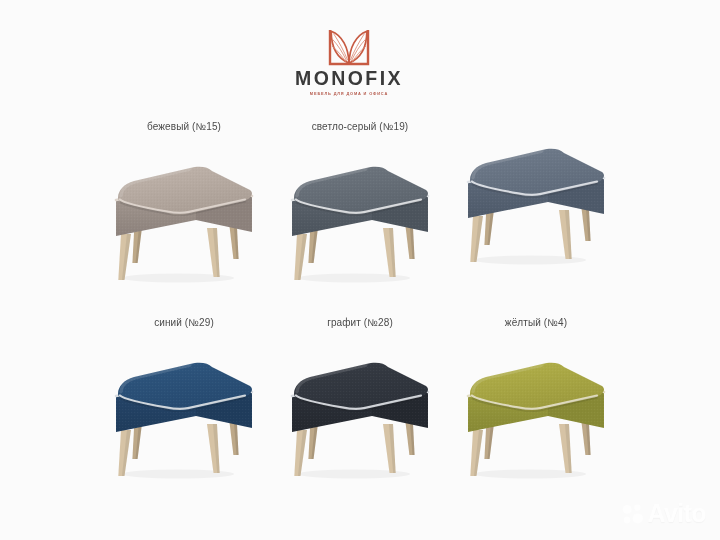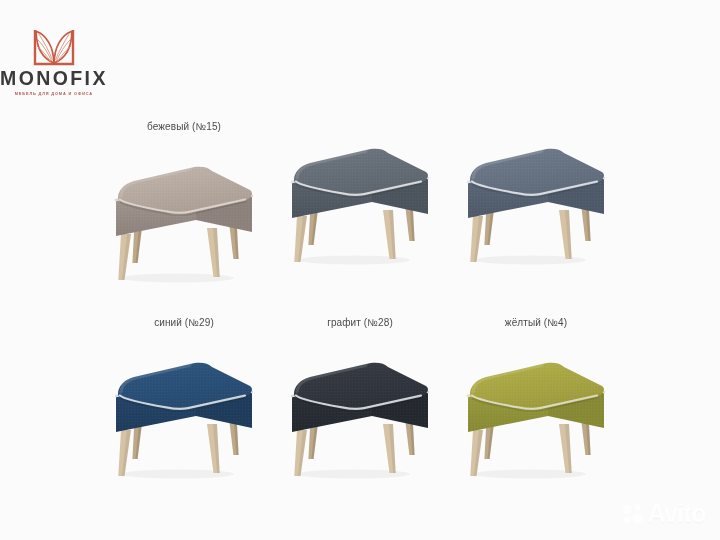--- a/index.html
+++ b/index.html
@@ -17,20 +17,21 @@
 
   
   .header {
     position: absolute;
     top: 22px;
     left: 0;
     width: 720px;
     height: 78px;
     display: flex;
     align-items: center;
+    justify-content: center;
   }
   .brand {
     display: flex;
     flex-direction: column;
     align-items: center;
     margin-right: 22px;
     padding-top: 2px;
   }
   .brand-mark {
     width: 42px;
@@ -207,20 +208,21 @@
         C74 60.5, 66 59, 62 56
         L20 47
         C16 45.5, 14 44, 14 42 Z" fill="url(#g0tex)"></path>
           <path d="M17 40 C17.5 33, 23 28.5, 31 26 L86 13.2" fill="none" stroke="#ffffff" stroke-opacity="0.13" stroke-width="3" stroke-linecap="round"></path>
           <path d="M16 43.5 C20 47, 34 50.5, 62 55.4 C70 57, 78 57.4, 84 56.2 L141 43.6" fill="none" stroke="#ded5cd" stroke-opacity="0.95" stroke-width="2.2" stroke-linecap="round"></path>
           <path d="M16 46 C22 50, 40 53.5, 62 57.2 C72 59, 80 59.2, 86 57.8 L142 45" fill="none" stroke="#000000" stroke-opacity="0.10" stroke-width="2.4"></path>
         </svg>
       </div>
   </div>
   <div class="cell">
+    <div class="swatch-label">светло-серый (№19)</div>
     <div class="bench">
         <svg viewBox="0 0 160 132">
           <defs>
             <linearGradient id="g1f" x1="0" y1="0" x2="0" y2="1">
               <stop offset="0" stop-color="#5e666f"></stop>
               <stop offset="1" stop-color="#4c545d"></stop>
             </linearGradient>
             <linearGradient id="g1t" x1="0" y1="0" x2="0.45" y2="1">
               <stop offset="0" stop-color="#6f7780"></stop>
               <stop offset="1" stop-color="#5d656e"></stop>

